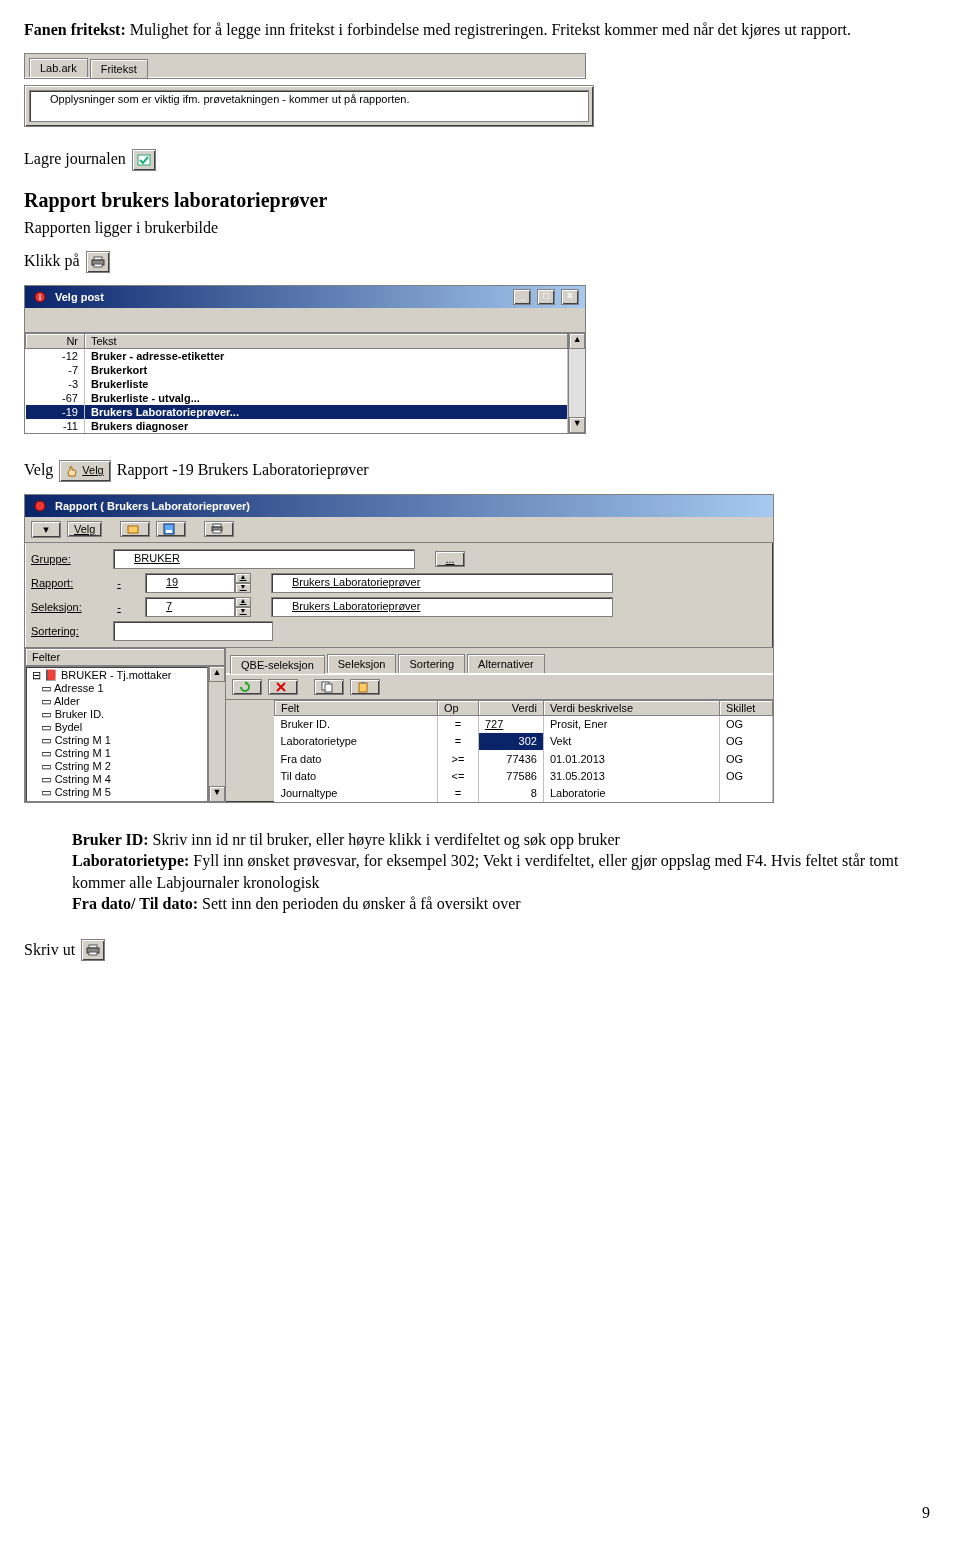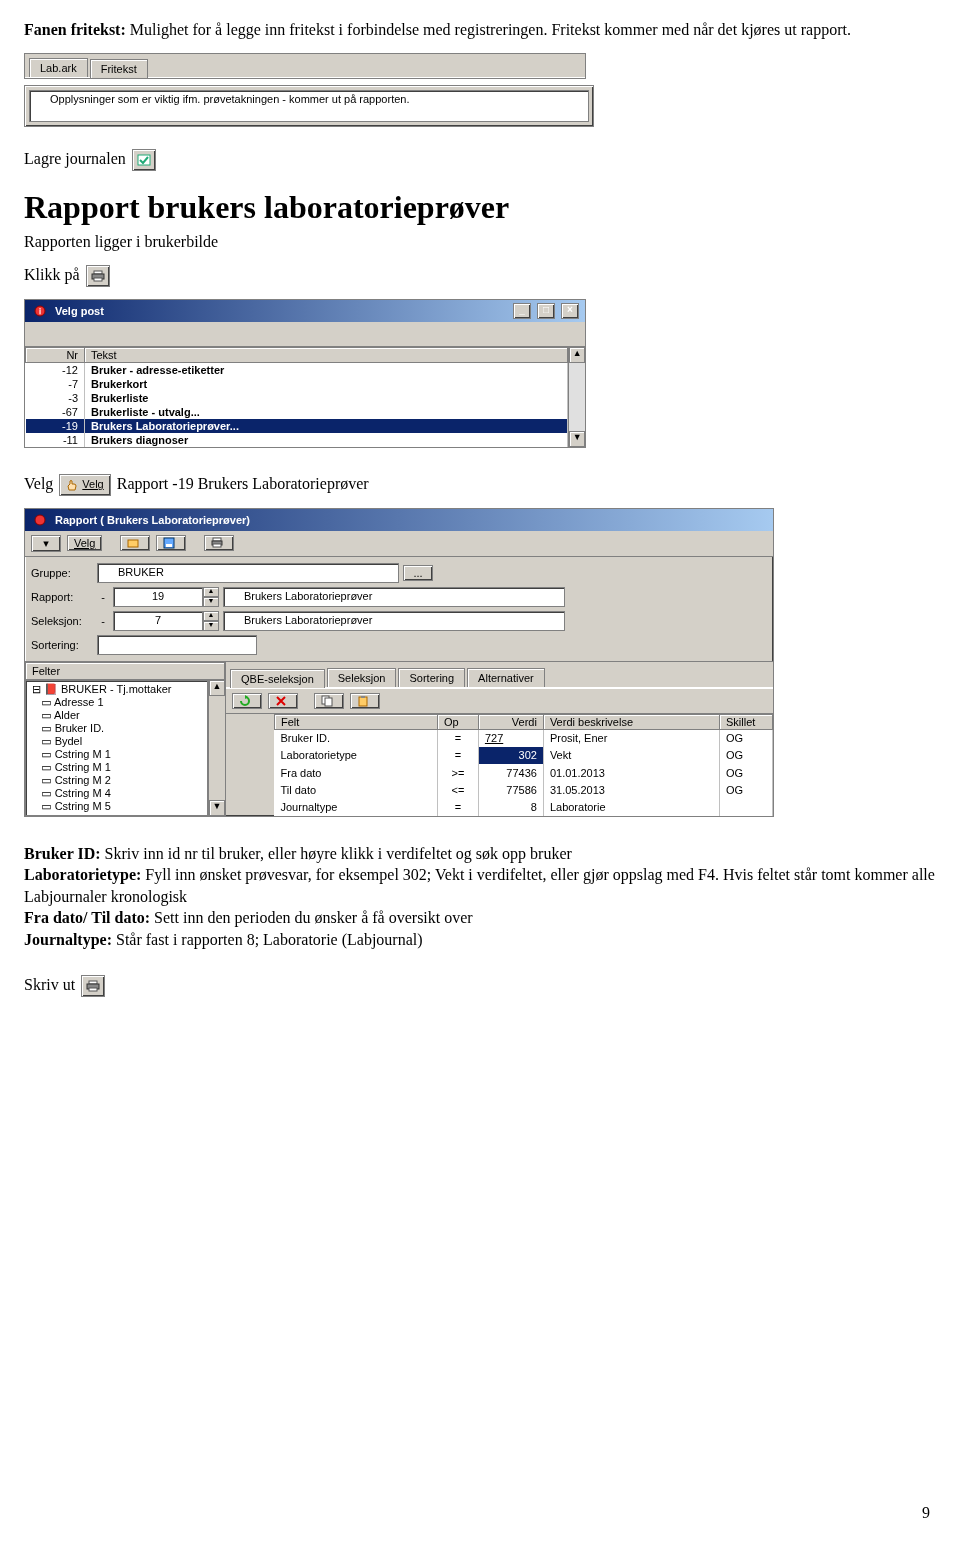--- a/index.html
+++ b/index.html
@@ -7,21 +7,21 @@
     font-size: 16px;
     margin: 0;
     padding: 20px 24px;
     background: #fff;
     color: #000;
     width: 912px;
   }
   .bold { font-weight: bold; }
   .sans { font-family: Tahoma, Arial, sans-serif; font-size: 11px; }
   .section { margin: 0 0 12px 0; line-height: 1.3; }
-  .heading { font-size: 32px; font-weight: bold; margin: 18px 0 6px 0; }
+  .heading { font-size: 20px; font-weight: bold; margin: 18px 0 6px 0; }
   .inline-row { display: flex; align-items: center; gap: 6px; }
   .page-num { position: absolute; right: 30px; bottom: 20px; font-family: "Times New Roman", serif; font-size: 16px; }
 
   
   .win {
     background: #d4d0c8;
     border: 1px solid #808080;
     box-shadow: inset 1px 1px 0 #fff, inset -1px -1px 0 #404040;
     font-family: Tahoma, Arial, sans-serif;
     font-size: 11px;
@@ -31,21 +31,21 @@
   .tab {
     padding: 3px 10px;
     background: #d4d0c8;
     border: 1px solid #808080;
     border-bottom: none;
     margin-right: 2px;
     box-shadow: inset 1px 1px 0 #fff;
     font-size: 11px;
   }
   .tab.active { background:#d4d0c8; position: relative; top: 1px; }
-  .field-row { display:flex; align-items:center; padding:2px 6px; gap:4px; }
+  .field-row { display:flex; align-items:center; padding:2px 6px; gap:20px;text-decoration:underline; }
   .inset {
     background:#fff;
     border:1px solid #808080;
     box-shadow: inset 1px 1px 0 #404040, inset -1px -1px 0 #fff;
     padding:2px 20px;
     flex:1;
     min-height:14px;
   }
   .btn {
     background:#d4d0c8;
@@ -80,21 +80,21 @@
   }
   .small-iconimg {
     width:18px;height:16px;display:inline-flex;align-items:center;justify-content:center;
   }
   .tree { background:#fff; border:1px solid #808080; box-shadow: inset 1px 1px 0 #404040; padding:2px 0; font-size:11px; flex:1; }
   .tree .item { padding:0 6px; white-space:nowrap; }
   .label-col { width:62px; }
   .grid-wrap { display:flex; }
   .toolbar { display:flex; gap:6px; padding:4px 6px; background:#d4d0c8; border-bottom:1px solid #808080; align-items:center;}
   .spin { display:flex; }
-  .spin .inset { width:48px; flex:none; text-align:center; }
+  .spin .inset { width:48px; flex:none; text-align:left; }
   .spin .arrs { display:flex; flex-direction:column; }
   .spin .arrs div { width:14px;height:8px;background:#d4d0c8;border:1px solid #808080;box-shadow:inset 1px 1px 0 #fff;font-size:7px;line-height:6px;text-align:center;}
   svg { display:block; }
 </style>
 </head>
 <body>
 
 <div class="section">
   <span class="bold">Fanen fritekst:</span><span> Mulighet for å legge inn fritekst i forbindelse med registreringen. Fritekst kommer med når det kjøres ut rapport.</span>
 </div>
@@ -378,25 +378,24 @@
                 <td>Laboratorie</td>
                 <td></td>
               </tr>
           </tbody>
         </table>
       </div>
     </div>
   </div>
 </div>
 
-<div class="section" style="margin-top:26px;line-height:1.35;">
+<div class="section" style="margin-top:26px;line-height:1.35;margin-left:48px;">
   <div><span class="bold">Bruker ID:</span><span> Skriv inn id nr til bruker, eller høyre klikk i verdifeltet og søk opp bruker</span></div>
   <div><span class="bold">Laboratorietype:</span><span> Fyll inn ønsket prøvesvar, for eksempel 302; Vekt i verdifeltet, eller gjør oppslag med F4. Hvis feltet står tomt kommer alle Labjournaler kronologisk</span></div>
   <div><span class="bold">Fra dato/ Til dato:</span><span> Sett inn den perioden du ønsker å få oversikt over</span></div>
-  <div><span class="bold">Journaltype:</span><span> Står fast i rapporten 8; Laboratorie (Labjournal)</span></div>
 </div>
 
 <div class="section inline-row" style="margin-top:24px;">
   <span>Skriv ut</span>
   <span class="iconimg">
     <svg width="14" height="12" viewBox="0 0 14 12">
         <rect x="3" y="1" width="8" height="3" fill="#fff" stroke="#555"></rect>
         <rect x="1" y="4" width="12" height="5" fill="#888" stroke="#333"></rect>
         <rect x="3" y="8" width="8" height="3" fill="#fff" stroke="#555"></rect>
       </svg>

